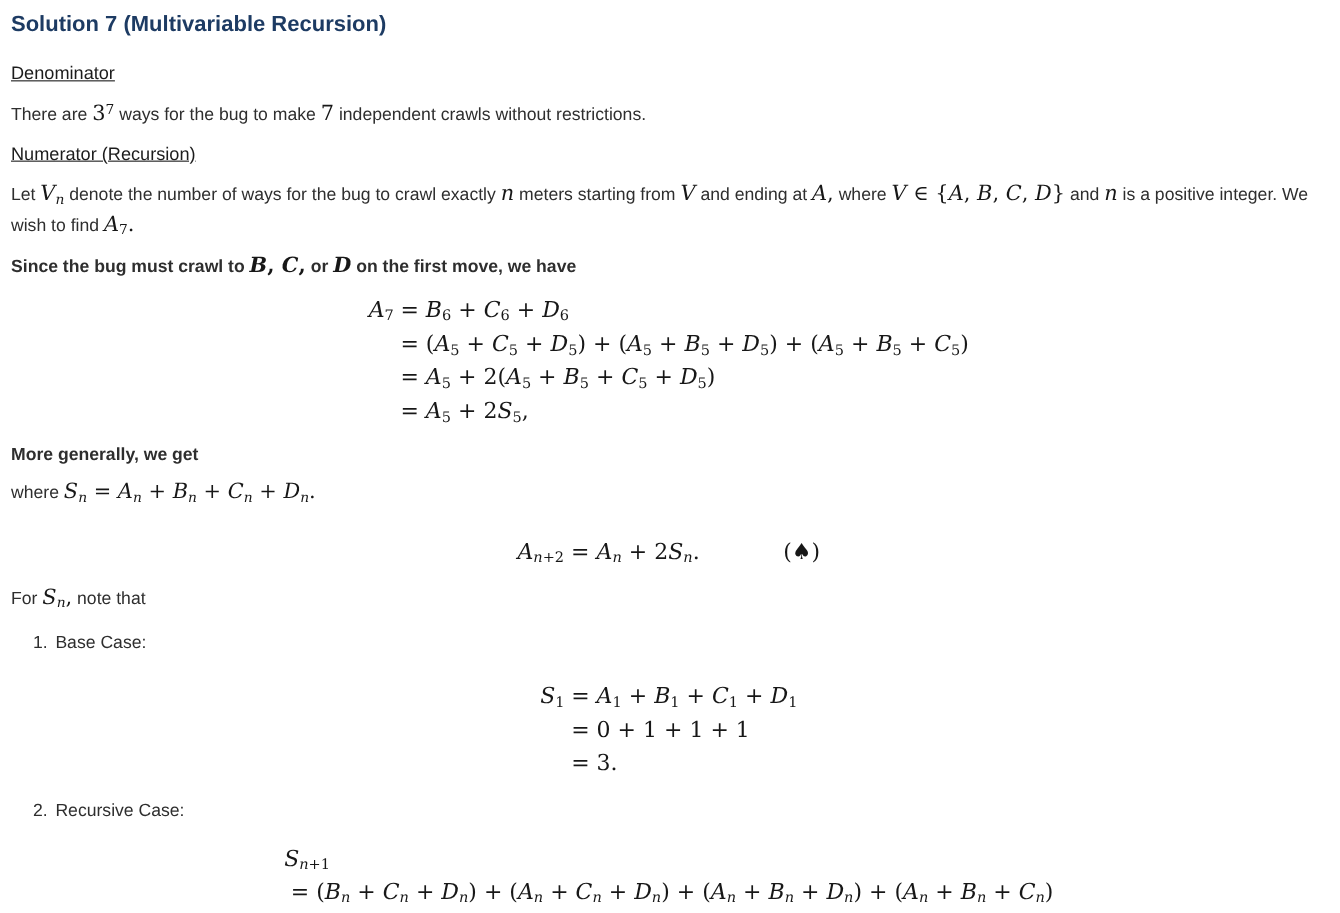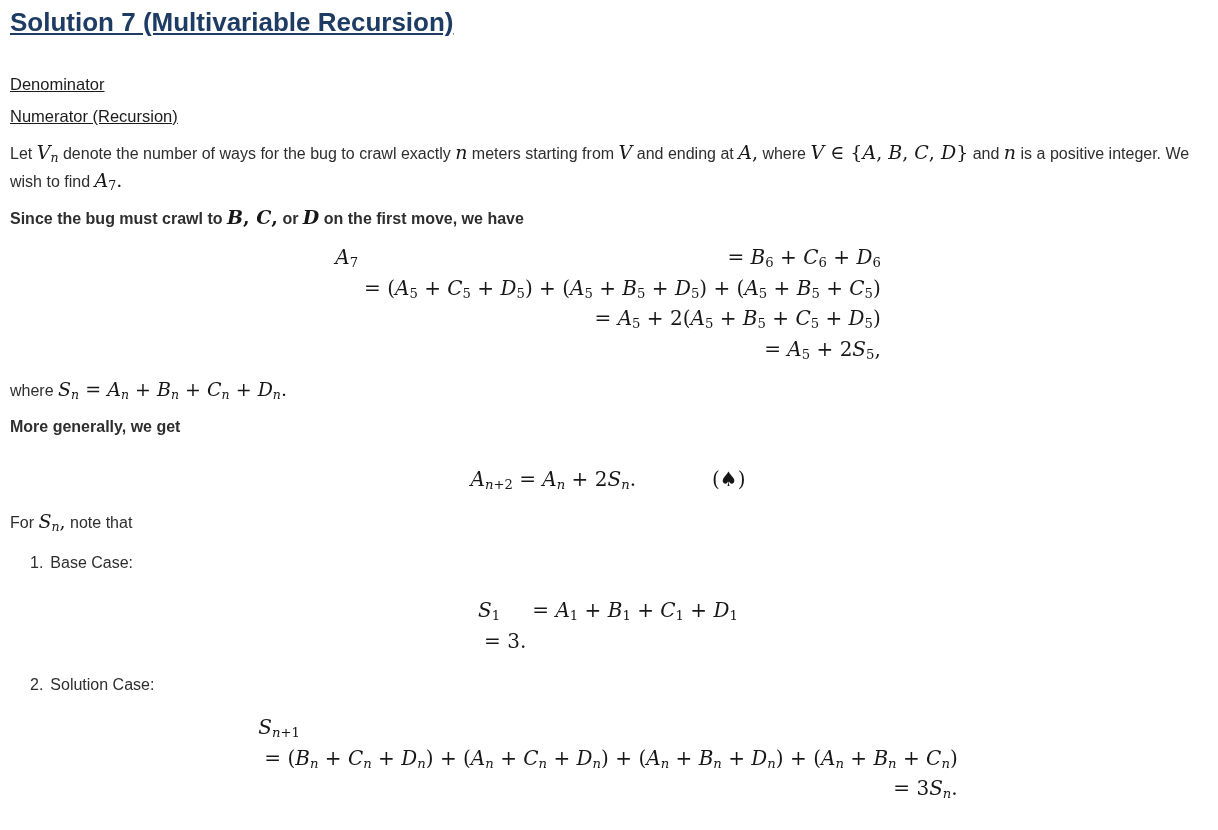--- a/index.html
+++ b/index.html
@@ -14,26 +14,25 @@
     width: 1218px;
     height: 830px;
     overflow: hidden;
     background: var(--bg);
     color: var(--text);
     font-family: "Liberation Sans", sans-serif;
     font-size: 16px;
     padding: 5px 12px 0 10px;
   }
   h1.page-title {
-    font-size: 26px;
+    font-size: 20px;
     line-height: 30px;
     font-weight: 700;
     color: var(--title);
-    margin: 2px 0 38px 0;
-    text-decoration: underline;
+    margin: 2px 0 21px 0;
   }
   h3.section-heading {
     font-size: 16.5px;
     line-height: 19px;
     font-weight: 400;
     color: #1c1c1c;
     text-decoration: underline;
     margin: 0 0 13px 0;
   }
   p.para {
@@ -59,21 +58,21 @@
   .eq-block {
     display: inline-grid;
     grid-template-columns: max-content max-content;
     font-family: "DejaVu Serif", serif;
     font-size: 20px;
     line-height: 30.5px;
     color: var(--math);
     text-align: left;
   }
   .eq-lhs { text-align: left; }
-  .eq-rhs { text-align: right; padding-left: 6px; white-space: nowrap; }
+  .eq-rhs { text-align: left; padding-left: 6px; white-space: nowrap; }
   .spade-row {
     display: flex;
     justify-content: center;
     align-items: center;
     gap: 76px;
     font-family: "DejaVu Serif", serif;
     font-size: 20px;
     line-height: 30px;
     color: var(--math);
     margin: 24px 0 14px 0;
@@ -88,69 +87,71 @@
 </style>
 </head>
 <body>
 
 <div class="page">
 
   <h1 class="page-title">Solution 7 (Multivariable Recursion)</h1>
 
   <h3 class="section-heading">Denominator</h3>
 
+  <p class="para">There are <span class="m">3<sup>7</sup></span> ways for the bug to make <span class="m">7</span> independent crawls without restrictions.</p>
 
   <h3 class="section-heading">Numerator (Recursion)</h3>
 
   <p class="para" style="margin-bottom:9px; max-width:1200px;">Let <span class="m"><i>V</i><sub><i>n</i></sub></span> denote the number of ways for the bug to crawl exactly <span class="m"><i>n</i></span> meters starting from <span class="m"><i>V</i></span> and ending at <span class="m"><i>A</i>,</span> where <span class="m"><i>V</i> ∈ {<i>A</i>, <i>B</i>, <i>C</i>, <i>D</i>}</span> and <span class="m"><i>n</i></span> is a positive integer. We wish to find <span class="m"><i>A</i><sub>7</sub>.</span></p>
 
   <p class="para tight">Since the bug must crawl to <span class="m"><i>B</i>, <i>C</i>,</span> or <span class="m"><i>D</i></span> on the first move, we have</p>
 
   <div class="eq-wrap">
     <div class="eq-block">
         <span class="eq-lhs"><i>A</i><sub>7</sub></span>
         <span class="eq-rhs">= <i>B</i><sub>6</sub> + <i>C</i><sub>6</sub> + <i>D</i><sub>6</sub></span>
         <span class="eq-lhs"></span>
         <span class="eq-rhs">= (<i>A</i><sub>5</sub> + <i>C</i><sub>5</sub> + <i>D</i><sub>5</sub>) + (<i>A</i><sub>5</sub> + <i>B</i><sub>5</sub> + <i>D</i><sub>5</sub>) + (<i>A</i><sub>5</sub> + <i>B</i><sub>5</sub> + <i>C</i><sub>5</sub>)</span>
         <span class="eq-lhs"></span>
         <span class="eq-rhs">= <i>A</i><sub>5</sub> + 2(<i>A</i><sub>5</sub> + <i>B</i><sub>5</sub> + <i>C</i><sub>5</sub> + <i>D</i><sub>5</sub>)</span>
         <span class="eq-lhs"></span>
         <span class="eq-rhs">= <i>A</i><sub>5</sub> + 2<i>S</i><sub>5</sub>,</span>
       </div>
   </div>
 
+  <p class="para tight">More generally, we get</p>
+
   <p class="para" style="margin-bottom:9px;">where <span class="m"><i>S</i><sub><i>n</i></sub> = <i>A</i><sub><i>n</i></sub> + <i>B</i><sub><i>n</i></sub> + <i>C</i><sub><i>n</i></sub> + <i>D</i><sub><i>n</i></sub>.</span></p>
-
-  <p class="para tight">More generally, we get</p>
 
   <div class="spade-row">
     <span class="eq-line"><i>A</i><sub><i>n</i>+2</sub> = <i>A</i><sub><i>n</i></sub> + 2<i>S</i><sub><i>n</i></sub>.</span>
     <span class="eq-tag">(♠)</span>
   </div>
 
   <p class="para" style="margin-bottom:10px;">For <span class="m"><i>S</i><sub><i>n</i></sub>,</span> note that</p>
 
   <div class="list-item">
     <span class="list-num">1.</span>
     <span class="list-label">Base Case:</span>
   </div>
 
   <div class="eq-wrap" style="margin:21px 0 18px 0;">
     <div class="eq-block">
         <span class="eq-lhs"><i>S</i><sub>1</sub></span>
         <span class="eq-rhs">= <i>A</i><sub>1</sub> + <i>B</i><sub>1</sub> + <i>C</i><sub>1</sub> + <i>D</i><sub>1</sub></span>
         <span class="eq-lhs"></span>
+        <span class="eq-rhs">= 0 + 1 + 1 + 1</span>
         <span class="eq-lhs"></span>
         <span class="eq-rhs">= 3.</span>
       </div>
   </div>
 
   <div class="list-item">
     <span class="list-num">2.</span>
-    <span class="list-label">Solution Case:</span>
+    <span class="list-label">Recursive Case:</span>
   </div>
 
   <div class="eq-wrap" style="margin:16px 0 0 0;">
     <div class="eq-block">
         <span class="eq-lhs"><i>S</i><sub><i>n</i>+1</sub></span>
         <span class="eq-lhs"></span>
         <span class="eq-rhs">= (<i>B</i><sub><i>n</i></sub> + <i>C</i><sub><i>n</i></sub> + <i>D</i><sub><i>n</i></sub>) + (<i>A</i><sub><i>n</i></sub> + <i>C</i><sub><i>n</i></sub> + <i>D</i><sub><i>n</i></sub>) + (<i>A</i><sub><i>n</i></sub> + <i>B</i><sub><i>n</i></sub> + <i>D</i><sub><i>n</i></sub>) + (<i>A</i><sub><i>n</i></sub> + <i>B</i><sub><i>n</i></sub> + <i>C</i><sub><i>n</i></sub>)</span>
         <span class="eq-lhs"></span>
         <span class="eq-rhs">= 3<i>S</i><sub><i>n</i></sub>.</span>
       </div>

